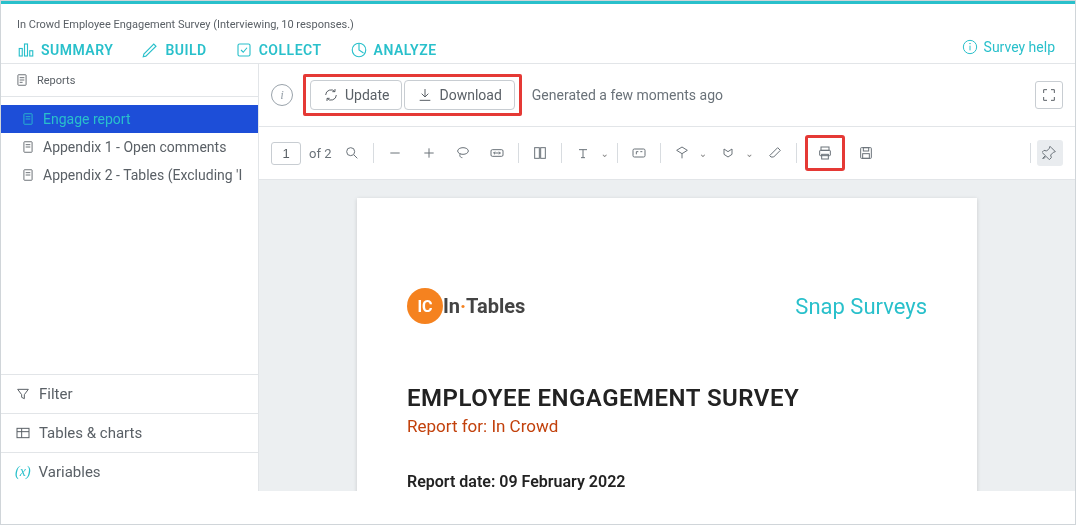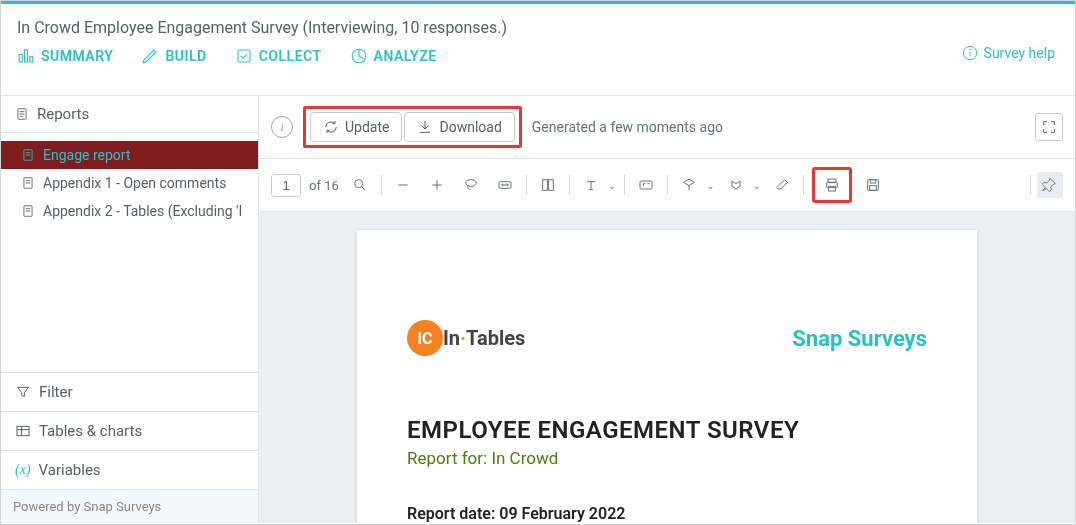--- a/index.html
+++ b/index.html
@@ -7,35 +7,35 @@
   font-family: -apple-system, BlinkMacSystemFont, "Segoe UI", Roboto, Arial, sans-serif;
   font-size: 14px;
   color: #5a6066;
   background: #fff;
   width: 1076px;
   height: 525px;
   overflow: hidden;
   border: 1px solid #d0d5d9;
 }
 .top-accent { height: 3px; background: #29c0cb; }
-.page-title { padding: 14px 16px 10px; font-size: 16px; color: #5a6066; font-weight: 400; }
+.page-title { padding: 14px 16px 10px; font-size: 11px; color: #5a6066; font-weight: 400; }
 .main-nav {
-  display: flex; align-items: center; gap: 28px; padding: 0 16px 30px;
+  display: flex; align-items: center; gap: 28px; padding: 0 16px 4px;
   border-bottom: 1px solid #e2e5e8; position: relative;
 }
 .nav-item { display: flex; align-items: center; gap: 6px; color: #29c0cb; font-weight: 600; font-size: 14px; cursor: pointer; letter-spacing: 0.5px; }
 .nav-item svg { width: 18px; height: 18px; }
 .help-link { position: absolute; right: 20px; top: -2px; display: flex; align-items: center; gap: 6px; color: #29c0cb; font-size: 14px; cursor: pointer; }
 .help-link svg { width: 16px; height: 16px; }
 .workspace { display: flex; height: calc(100% - 96px); }
 .sidebar { width: 258px; border-right: 1px solid #e2e5e8; display: flex; flex-direction: column; }
-.sidebar-header { padding: 9px 14px; font-size: 15px; color: #5a6066; border-bottom: 1px solid #e2e5e8; display: flex; align-items: center; gap: 8px; }
+.sidebar-header { padding: 9px 14px; font-size: 11px; color: #5a6066; border-bottom: 1px solid #e2e5e8; display: flex; align-items: center; gap: 8px; }
 .sidebar-body { flex: 1; overflow: hidden; padding-top: 8px; }
 .report-item { display: flex; align-items: center; gap: 8px; padding: 6px 20px; font-size: 14px; color: #5a6066; cursor: pointer; white-space: nowrap; overflow: hidden; }
-.report-item.active { color: #29c0cb; background: #7f1d1d; }
+.report-item.active { color: #29c0cb; background: #1d4ed8; }
 .report-item svg { width: 14px; height: 14px; flex-shrink: 0; }
 .sidebar-section { padding: 10px 14px; border-top: 1px solid #e2e5e8; display: flex; align-items: center; gap: 8px; color: #5a6066; cursor: pointer; font-size: 15px; }
 .sidebar-section svg { width: 16px; height: 16px; }
 .powered { padding: 9px 12px; border-top: 1px solid #e2e5e8; color: #888; font-size: 13px; background: #f7f8f9; }
 .content { flex: 1; display: flex; flex-direction: column; background: #eceff1; }
 .action-bar { display: flex; align-items: center; gap: 10px; padding: 10px 12px; background: #fff; border-bottom: 1px solid #e2e5e8; }
 .info-btn { width: 22px; height: 22px; border-radius: 50%; border: 1.5px solid #9aa3ab; display: flex; align-items: center; justify-content: center; color: #9aa3ab; cursor: pointer; font-style: italic; font-family: serif; font-size: 13px; }
 .highlight-box { border: 3px solid #e53935; border-radius: 2px; padding: 3px 4px; display: flex; gap: 2px; }
 .btn { border: 1px solid #c8cdd2; border-radius: 4px; padding: 6px 12px; background: #fff; display: flex; align-items: center; gap: 6px; cursor: pointer; color: #5a6066; font-size: 14px; }
 .gen-text { color: #6a7279; font-size: 14px; }
@@ -49,23 +49,23 @@
 .red-box { border: 3px solid #e53935; border-radius: 3px; padding: 2px 4px; }
 .pin-wrap { margin-left: auto; display: flex; align-items: center; }
 .pin-btn { background: #e9ecef; border-radius: 3px; }
 .preview { flex: 1; background: #eceff1; padding: 18px 40px 0; overflow: hidden; }
 .page { width: 620px; height: 340px; margin: 0 auto; background: #fff; box-shadow: 0 1px 4px rgba(0,0,0,0.15); padding: 90px 50px 0; position: relative; }
 .logos { display: flex; justify-content: space-between; align-items: center; margin-bottom: 60px; }
 .incrowd { display: flex; align-items: center; }
 .ic-badge { width: 36px; height: 36px; border-radius: 50%; background: #f5821f; color: #fff; font-weight: 700; display: flex; align-items: center; justify-content: center; font-size: 16px; }
 .ic-text { font-size: 20px; font-weight: 700; color: #444; }
 .ic-text .dot { color: #f5821f; }
-.snap-logo { font-size: 22px; font-weight: 700; color: #29c0cb; }
+.snap-logo { font-size: 22px; font-weight: 400; color: #29c0cb; }
 .survey-h { font-size: 24px; font-weight: 600; color: #222; letter-spacing: 0.5px; margin-bottom: 4px; }
-.survey-sub { font-size: 17px; color: #4d7c0f; margin-bottom: 36px; }
+.survey-sub { font-size: 17px; color: #c2410c; margin-bottom: 36px; }
 .report-date { font-size: 16px; color: #222; font-weight: 600; }
 svg { stroke: currentColor; fill: none; stroke-width: 1.5; }
 </style>
 </head>
 <body>
 
 <div class="top-accent"></div>
 <div class="page-title">In Crowd Employee Engagement Survey (Interviewing, 10 responses.)</div>
 
 <div class="main-nav">
@@ -155,21 +155,20 @@
           <rect x="3" y="5" width="18" height="14"></rect>
           <line x1="3" y1="10" x2="21" y2="10"></line>
           <line x1="10" y1="5" x2="10" y2="19"></line>
         </svg>
       <span>Tables &amp; charts</span>
     </div>
     <div class="sidebar-section">
       <span style="font-family:serif;font-style:italic;color:#29c0cb;font-size:14px;">(x)</span>
       <span>Variables</span>
     </div>
-    <div class="powered">Powered by Snap Surveys</div>
   </div>
 
   <div class="content">
     <div class="action-bar">
       <div class="info-btn">i</div>
       <div class="highlight-box">
         <div class="btn">
           <svg width="16" height="16" viewBox="0 0 24 24">
               <path d="M4 12a8 8 0 0 1 14-5M20 12a8 8 0 0 1-14 5"></path>
               <path d="M18 3v4h-4M6 21v-4h4"></path>
@@ -186,21 +185,21 @@
       <span class="gen-text">Generated a few moments ago</span>
       <div class="fullscreen-btn">
         <svg width="16" height="16" viewBox="0 0 24 24">
             <path d="M4 9V4h5M20 9V4h-5M4 15v5h5M20 15v5h-5"></path>
           </svg>
       </div>
     </div>
 
     <div class="pdf-toolbar">
       <input class="page-input" value="1" style="">
-      <span class="of-text">of 16</span>
+      <span class="of-text">of 2</span>
       <div class="tool-btn">
           <svg width="16" height="16" viewBox="0 0 24 24">
             <circle cx="10" cy="10" r="6"></circle>
             <line x1="15" y1="15" x2="20" y2="20"></line>
           </svg>
         </div>
       <div class="tool-sep"></div>
       <div class="tool-btn">
           <svg width="16" height="16" viewBox="0 0 24 24">
             <line x1="5" y1="12" x2="19" y2="12"></line>

